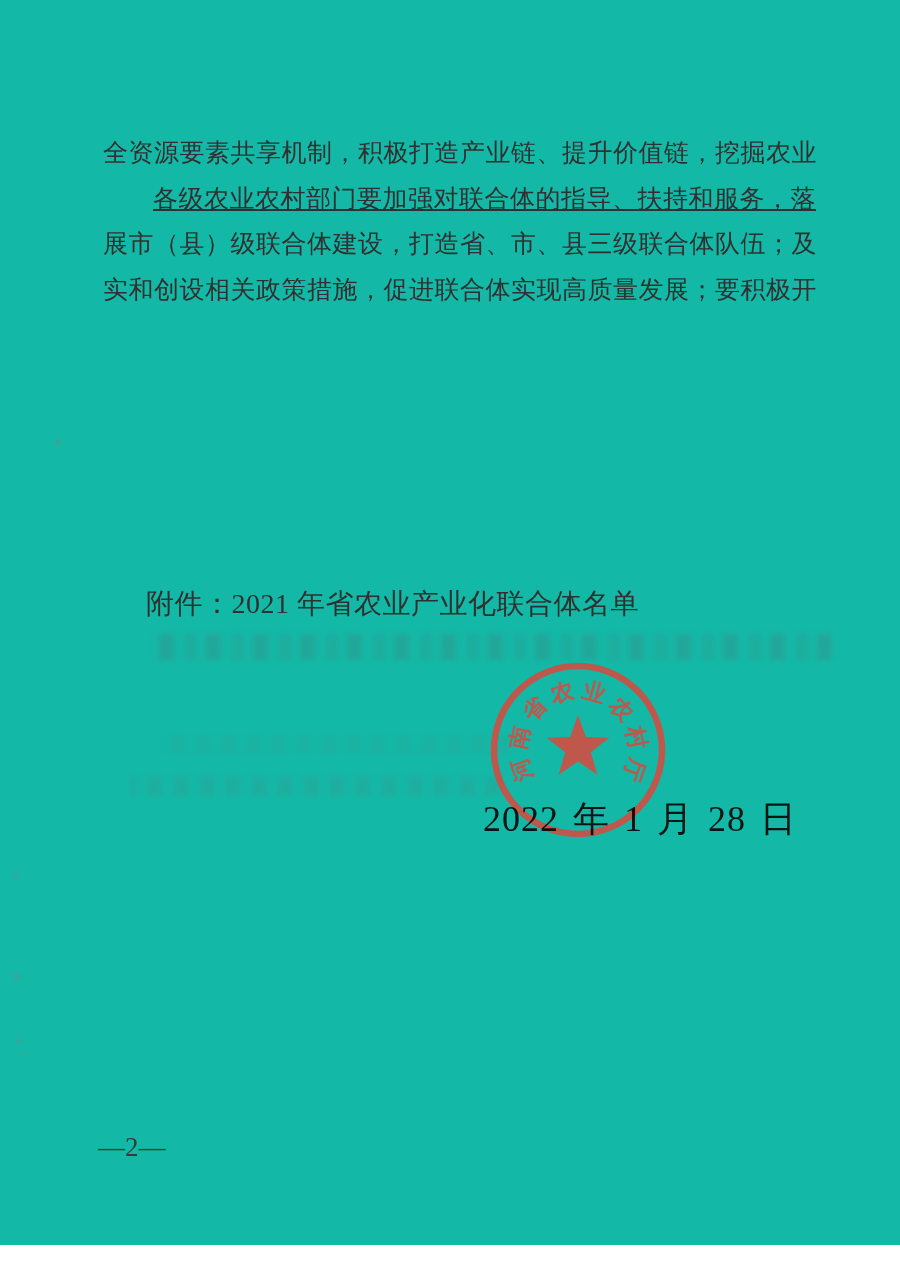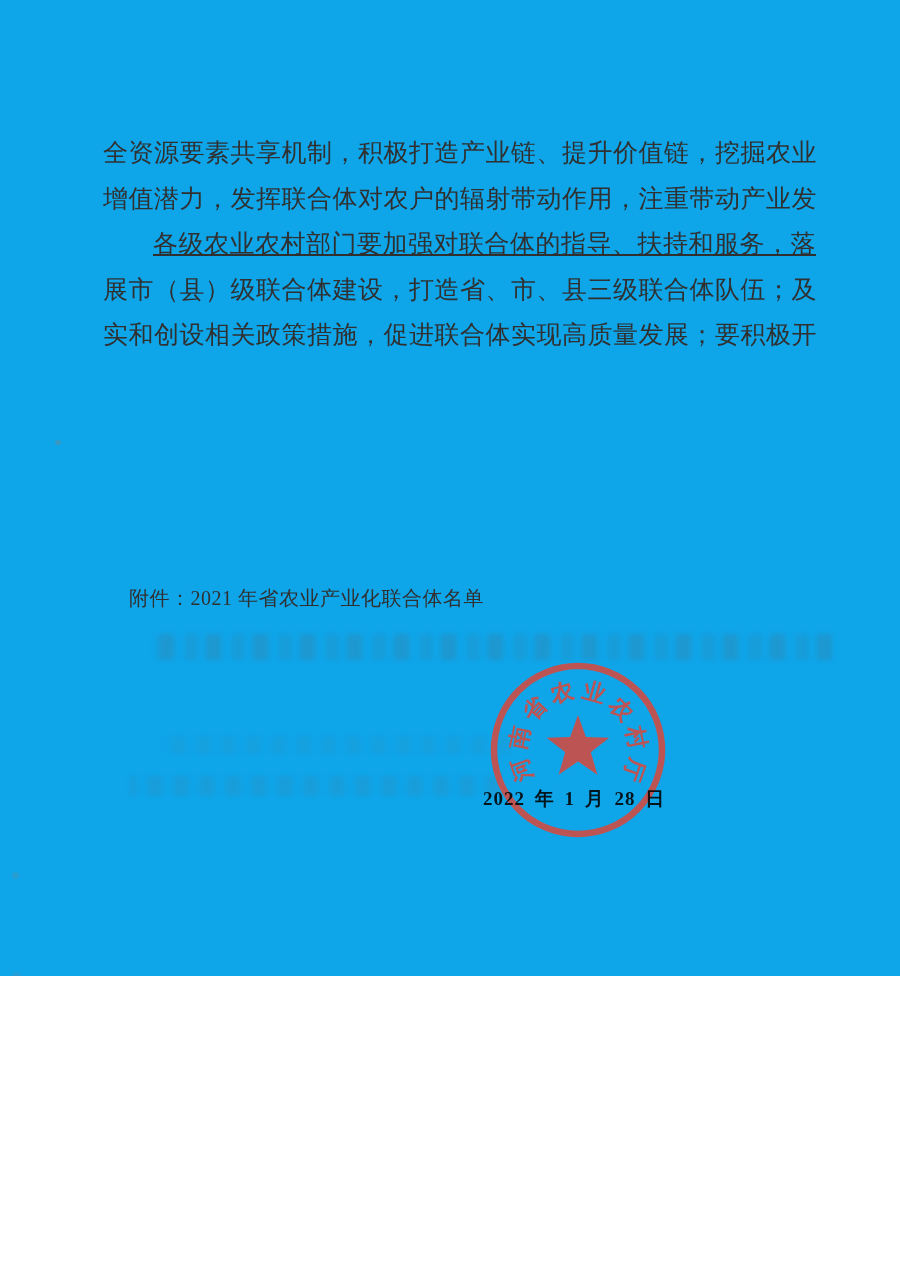--- a/index.html
+++ b/index.html
@@ -2,22 +2,22 @@
 <html><head>
 <meta charset="utf-8">
 <style>
   * { margin: 0; padding: 0; box-sizing: border-box; }
   html, body { width: 900px; background: #ffffff; }
   body { font-family: "Liberation Serif", serif; }
 
   .page {
     position: relative;
     width: 900px;
-    height: 976px;
-    background: #0ea5e9;
+    height: 1245px;
+    background: #14b8a6;
     overflow: hidden;
   }
 
   
   .text-block {
     position: absolute;
     left: 103px;
     top: 130px;
     width: 700px;
     color: #303030;
@@ -30,23 +30,23 @@
     letter-spacing: 0.5px;
     text-align: justify;
     text-align-last: justify;
     white-space: nowrap;
   }
   .line.no-just { text-align: left; text-align-last: left; }
   .line.indent { padding-left: 50px; text-decoration: underline; }
 
   .attachment {
     position: absolute;
-    left: 129px;
+    left: 146px;
     top: 585px;
-    font-size: 20px;
+    font-size: 28px;
     letter-spacing: 0.5px;
     color: #303030;
   }
 
   
   .seal {
     position: absolute;
     left: 488px;
     top: 660px;
     width: 180px;
@@ -54,29 +54,28 @@
     opacity: 0.87;
   }
   .seal text {
     font-family: "Liberation Serif", serif;
     font-weight: bold;
   }
 
   .date-line {
     position: absolute;
     left: 483px;
-    top: 782px;
-    font-size: 19px;
+    top: 802px;
+    font-size: 36px;
     line-height: 34px;
     letter-spacing: 1px;
     word-spacing: 4px;
     color: #1e1e1e;
     mix-blend-mode: multiply;
     z-index: 5;
-    font-weight: bold;
   }
 
   .page-number {
     position: absolute;
     left: 98px;
     top: 1132px;
     font-size: 27px;
     color: #3a3a3a;
     letter-spacing: 0;
   }
@@ -130,21 +129,20 @@
   <div class="ghost ghost-b"></div>
   <div class="ghost ghost-c"></div>
   <div class="speck speck-1"></div>
   <div class="speck speck-2"></div>
   <div class="speck speck-3"></div>
   <div class="speck speck-4"></div>
   <div class="speck speck-5"></div>
 
   <div class="text-block">
     <div class="line">全资源要素共享机制，积极打造产业链、提升价值链，挖掘农业</div>
-    <div class="line">增值潜力，发挥联合体对农户的辐射带动作用，注重带动产业发</div>
     <div class="line indent">各级农业农村部门要加强对联合体的指导、扶持和服务，落</div>
     <div class="line">展市（县）级联合体建设，打造省、市、县三级联合体队伍；及</div>
     <div class="line">实和创设相关政策措施，促进联合体实现高质量发展；要积极开</div>
   </div>
 
   <div class="attachment">附件：2021 年省农业产业化联合体名单</div>
 
   <svg class="seal" viewBox="0 0 180 180" xmlns="http://www.w3.org/2000/svg">
     <g fill="#d8493f">
       <circle cx="90" cy="90" r="84" fill="none" stroke-width="6.5" stroke="#d8493f"></circle>

